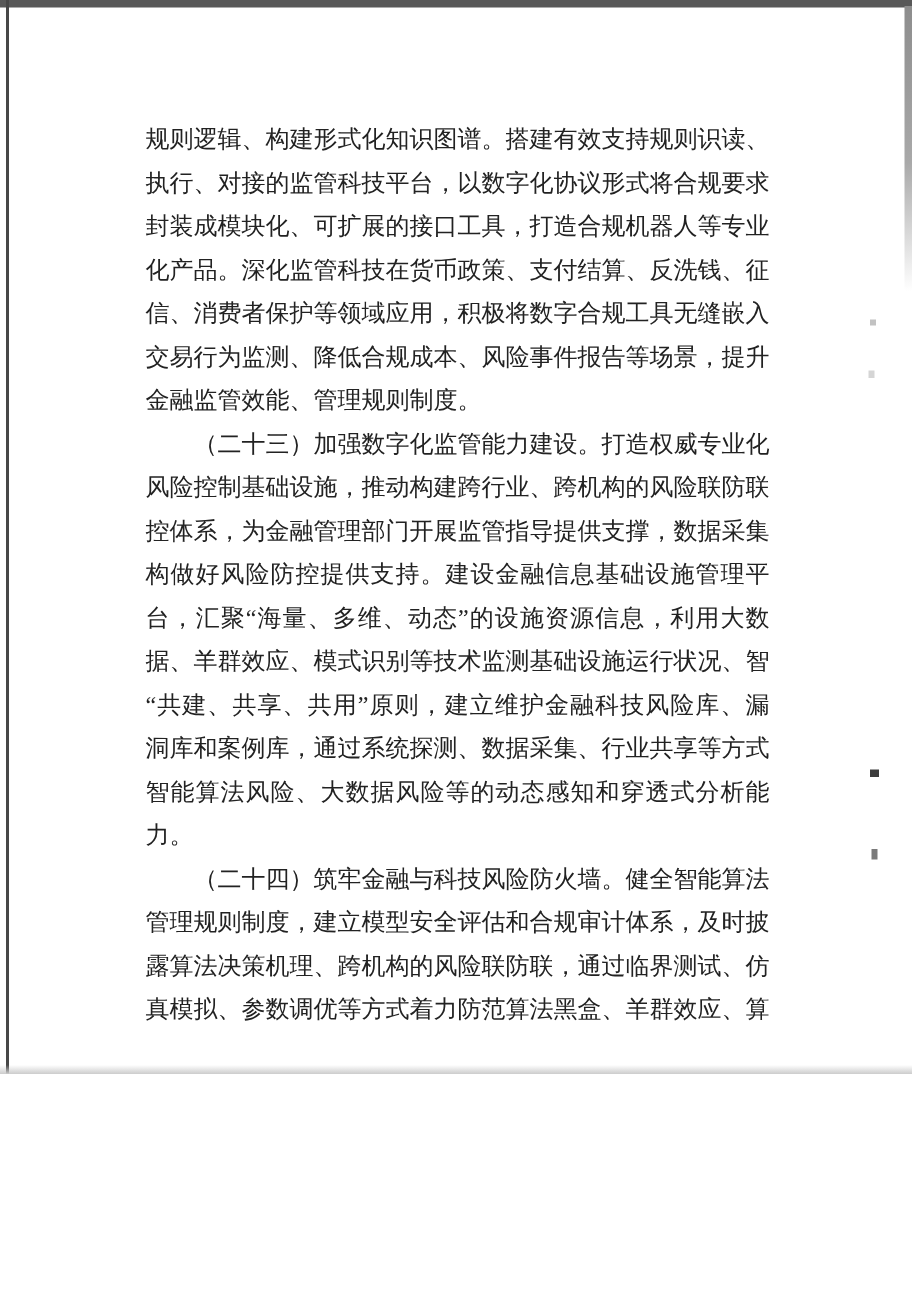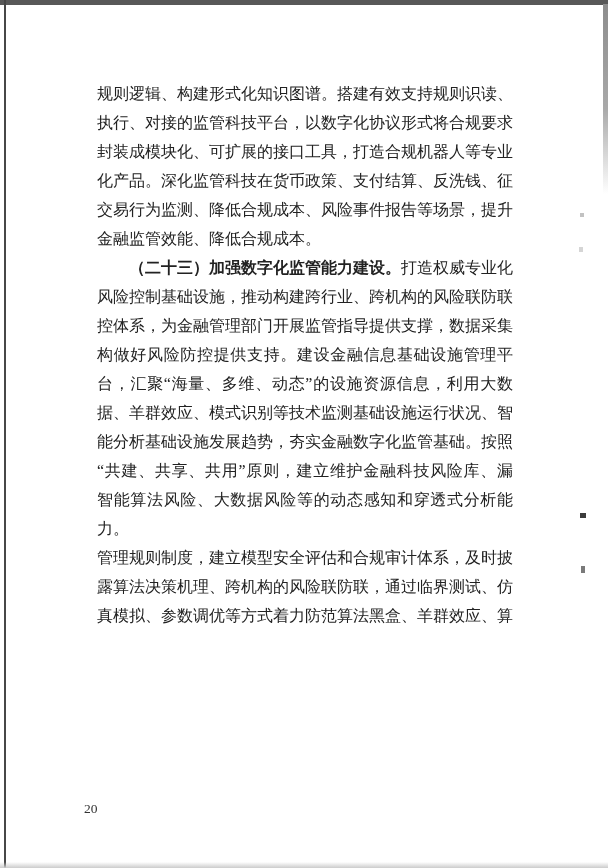--- a/index.html
+++ b/index.html
@@ -3,21 +3,21 @@
 <meta charset="utf-8">
 <style>
   html, body {
     margin: 0;
     padding: 0;
     background: #ffffff;
   }
   #page {
     position: relative;
     width: 608px;
-    height: 868px;
+    height: 716px;
     background: #ffffff;
     overflow: hidden;
     font-family: "Liberation Serif", "DejaVu Serif", serif;
   }
   
   .top-band {
     position: absolute;
     left: 0; top: 0;
     width: 608px; height: 5px;
     background: #585858;
@@ -64,21 +64,21 @@
   .line.fill {
     white-space: normal;
     text-align: justify;
     text-align-last: justify;
     -moz-text-align-last: justify;
   }
   .line.indent {
     padding-left: 32px;
   }
   .line .bold {
-    font-weight: 700;
+    font-weight: 400;
   }
   .page-number {
     position: absolute;
     left: 84px;
     top: 800px;
     font-size: 13.5px;
     line-height: 18px;
     color: #333333;
     font-family: Liberation Serif, serif;
   }
@@ -95,36 +95,38 @@
   <div class="speck s2"></div>
   <div class="speck s3"></div>
   <div class="speck s4"></div>
 
   <div class="text-block">
       <div>
         <div class="line fill">规则逻辑、构建形式化知识图谱。搭建有效支持规则识读、</div>
         <div class="line fill">执行、对接的监管科技平台，以数字化协议形式将合规要求</div>
         <div class="line fill">封装成模块化、可扩展的接口工具，打造合规机器人等专业</div>
         <div class="line fill">化产品。深化监管科技在货币政策、支付结算、反洗钱、征</div>
+        <div class="line fill">信、消费者保护等领域应用，积极将数字合规工具无缝嵌入</div>
         <div class="line fill">交易行为监测、降低合规成本、风险事件报告等场景，提升</div>
-        <div class="line">金融监管效能、降低合规成本。</div>
+        <div class="line">金融监管效能、管理规则制度。</div>
       </div>
       <div>
         <div class="line fill indent"><span class="bold">（二十三）加强数字化监管能力建设。</span>打造权威专业化</div>
         <div class="line fill">风险控制基础设施，推动构建跨行业、跨机构的风险联防联</div>
         <div class="line fill">控体系，为金融管理部门开展监管指导提供支撑，数据采集</div>
         <div class="line fill">构做好风险防控提供支持。建设金融信息基础设施管理平</div>
         <div class="line fill">台，汇聚“海量、多维、动态”的设施资源信息，利用大数</div>
         <div class="line fill">据、羊群效应、模式识别等技术监测基础设施运行状况、智</div>
-        <div class="line fill">能分析基础设施发展趋势，夯实金融数字化监管基础。按照</div>
         <div class="line fill">“共建、共享、共用”原则，建立维护金融科技风险库、漏</div>
+        <div class="line fill">洞库和案例库，通过系统探测、数据采集、行业共享等方式</div>
         <div class="line fill">智能算法风险、大数据风险等的动态感知和穿透式分析能</div>
         <div class="line">力。</div>
       </div>
       <div>
+        <div class="line fill indent"><span class="bold">（二十四）筑牢金融与科技风险防火墙。</span>健全智能算法</div>
         <div class="line fill">管理规则制度，建立模型安全评估和合规审计体系，及时披</div>
         <div class="line fill">露算法决策机理、跨机构的风险联防联，通过临界测试、仿</div>
         <div class="line fill">真模拟、参数调优等方式着力防范算法黑盒、羊群效应、算</div>
       </div>
     </div>
 
   <div class="page-number">20</div>
 </div>
 
 </body></html>

